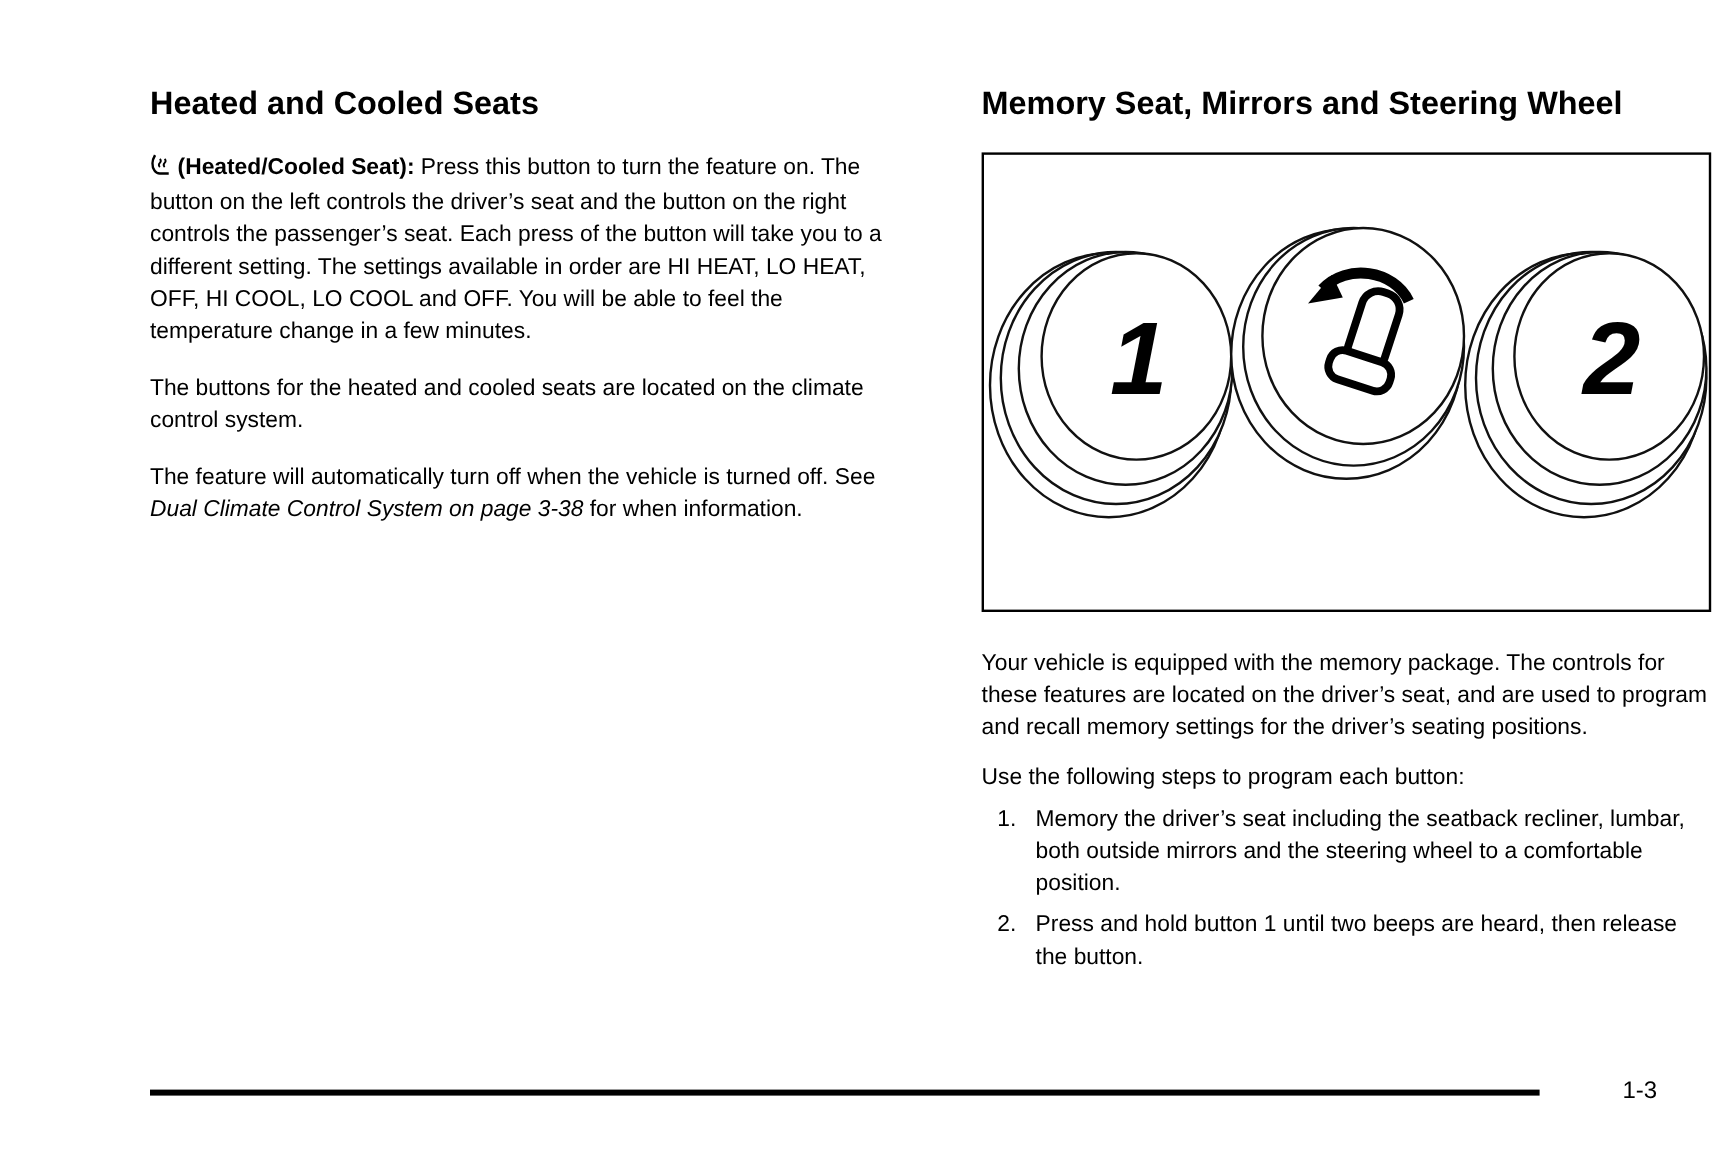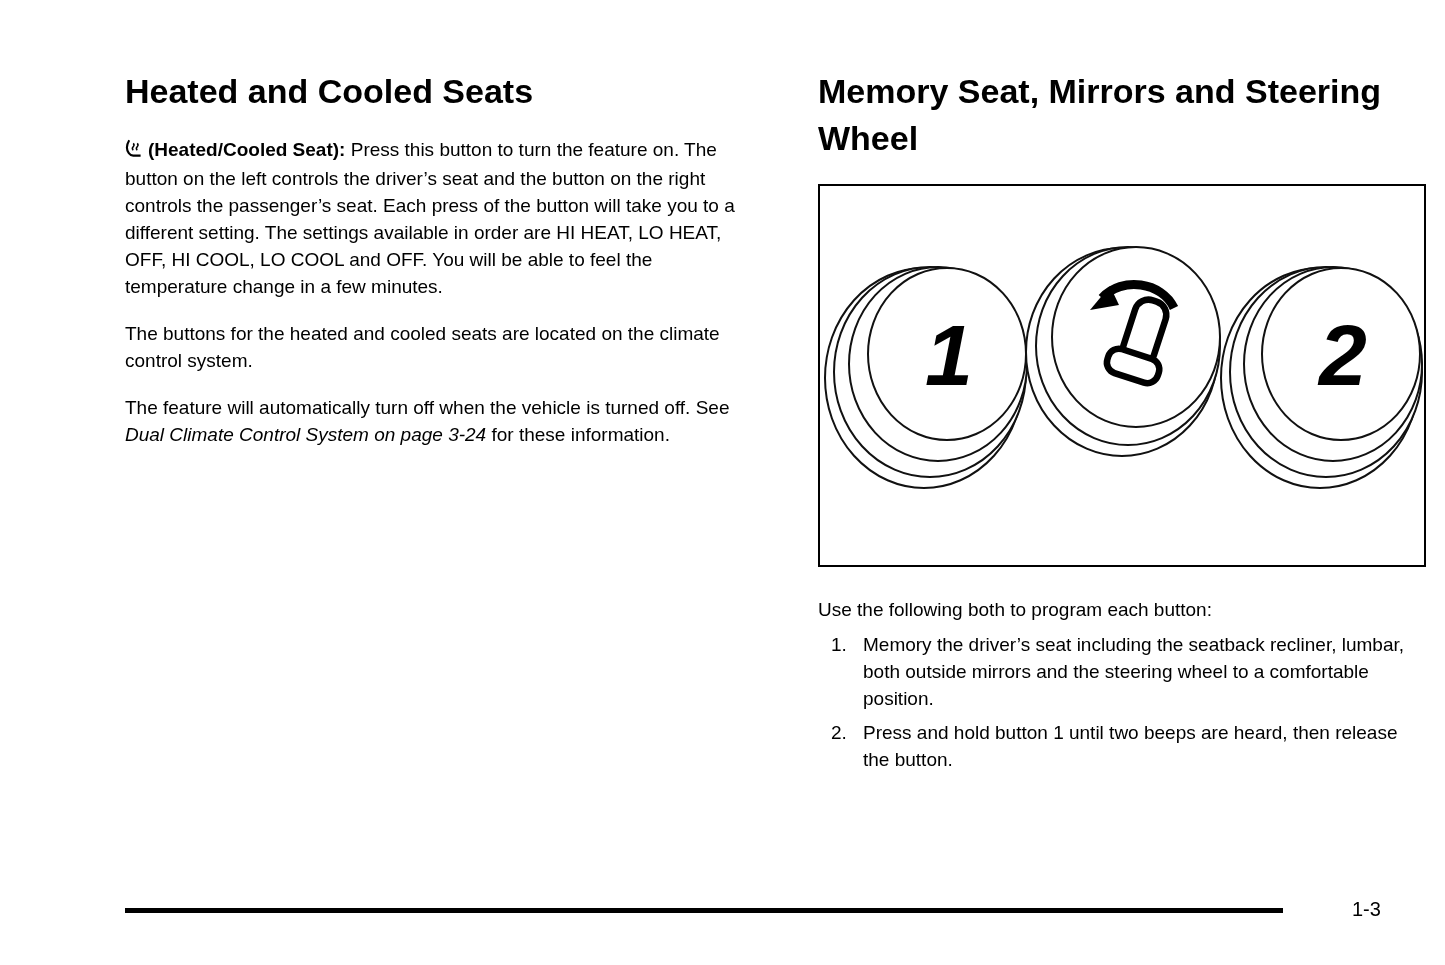--- a/index.html
+++ b/index.html
@@ -19,21 +19,21 @@
     overflow: hidden;
   }
   .col {
     position: absolute;
     top: 68px;
   }
   .col-left  { left: 125px; width: 612px; }
   .col-right { left: 818px; width: 610px; }
 
   h1.heading {
-    font-size: 34px;
+    font-size: 27px;
     font-weight: 700;
     line-height: 1.38;
     margin: 0 0 22px 0;
   }
   p.body {
     font-size: 19px;
     line-height: 1.42;
     margin: 0 0 20px 0;
   }
   p.body.tight { margin-bottom: 14px; }
@@ -106,22 +106,22 @@
           <path d="M12.2 4.4 q 1.7 1.7 0 3.4 q -1.7 1.7 0 3.4" fill="none" stroke="#000" stroke-width="1.5"></path>
         </svg>
       </span><span class="bold">(Heated/Cooled Seat):</span>
       <span>Press this button to turn the feature on. The button on the left controls the driver’s seat and the button on the right controls the passenger’s seat. Each press of the button will take you to a different setting. The settings available in order are HI HEAT, LO HEAT, OFF, HI COOL, LO COOL and OFF. You will be able to feel the temperature change in a few minutes.</span>
     </p>
 
     <p class="body">The buttons for the heated and cooled seats are located on the climate control system.</p>
 
     <p class="body">
       <span>The feature will automatically turn off when the vehicle is turned off. See</span>
-      <span class="italic">Dual Climate Control System on page 3-24</span>
-      <span>for these information.</span>
+      <span class="italic">Dual Climate Control System on page 3-38</span>
+      <span>for when information.</span>
     </p>
   </div>
 
   <div class="col col-right">
     <h1 class="heading">Memory Seat, Mirrors and Steering Wheel</h1>
 
     <figure class="illustration">
       <svg width="604" height="379" viewBox="0 0 604 379">
 
         <g stroke="#111" stroke-width="2" fill="#fff">
@@ -149,22 +149,23 @@
         <g stroke="#111" stroke-width="2" fill="#fff">
           <ellipse cx="500" cy="192" rx="99" ry="110"></ellipse>
           <ellipse cx="506" cy="186" rx="96" ry="105"></ellipse>
           <ellipse cx="513" cy="178" rx="89" ry="97"></ellipse>
           <ellipse cx="521" cy="168" rx="79" ry="86"></ellipse>
         </g>
         <text x="523" y="199" text-anchor="middle" font-family="Liberation Sans, sans-serif" font-size="86" font-weight="bold" font-style="italic" fill="#000">2</text>
       </svg>
     </figure>
 
+    <p class="body tight">Your vehicle is equipped with the memory package. The controls for these features are located on the driver’s seat, and are used to program and recall memory settings for the driver’s seating positions.</p>
 
-    <p class="body tight" style="margin-bottom:8px">Use the following both to program each button:</p>
+    <p class="body tight" style="margin-bottom:8px">Use the following steps to program each button:</p>
 
     <ol class="steps">
       <li>
         <span class="step-num">1.</span>
         <span class="step-text">Memory the driver’s seat including the seatback recliner, lumbar, both outside mirrors and the steering wheel to a comfortable position.</span>
       </li>
       <li>
         <span class="step-num">2.</span>
         <span class="step-text">Press and hold button 1 until two beeps are heard, then release the button.</span>
       </li>

